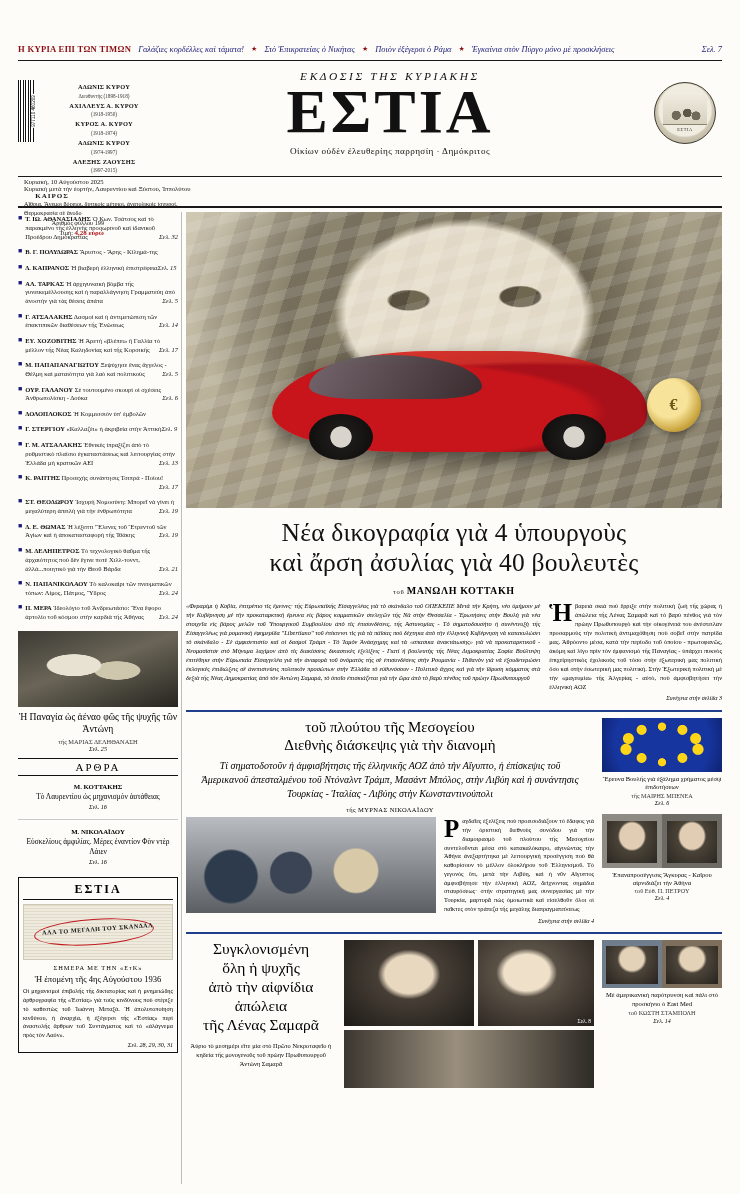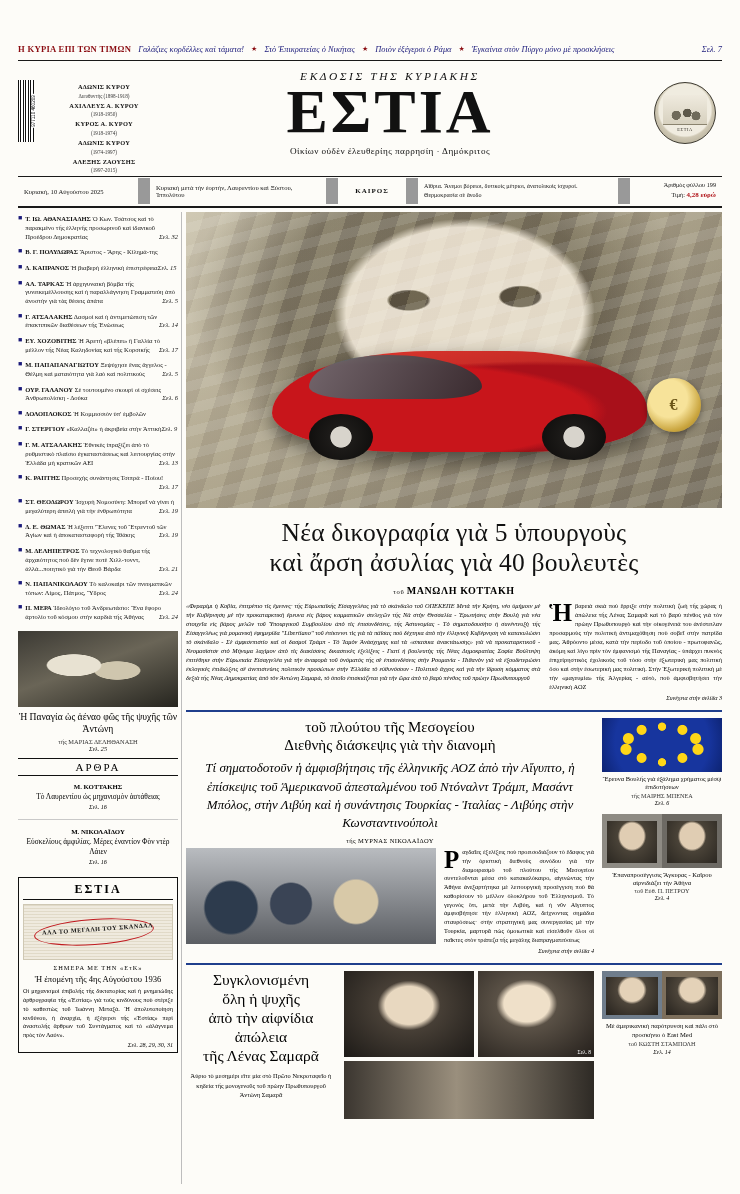--- a/index.html
+++ b/index.html
@@ -74,21 +74,21 @@
       radial-gradient(circle at 55% 62%, #5d584a 0 14%, transparent 15%),
       radial-gradient(circle at 75% 72%, #6f6a5a 0 11%, transparent 12%),
       linear-gradient(#efeade,#d7d1bf);
     border-bottom:1px solid #8a836e;
   }
   .seal .seal-txt { font-size:4.3px; letter-spacing:.6px; color:#2e2b24; margin-top:2px; }
 
   
   .datebar {
     position:absolute; top:178px; left:18px; right:18px; height:26px;
-    display:flex; align-items:stretch; font-size:6.6px; color:#111;
+    display:flex; align-items:stretch; font-size:6.6px; color:#111;flex-direction:column;
   }
   .datebar > div { display:flex; flex-direction:column; justify-content:center; padding:0 6px; }
   .db-sep { width:1px; background:#999; }
   .db-date { width:120px; }
   .db-name { flex:1; }
   .db-kairos { width:68px; text-align:center; font-weight:bold; letter-spacing:1px; font-size:7px; }
   .db-weather { width:200px; font-size:6.1px; line-height:1.5; }
   .db-issue { width:92px; text-align:right; font-size:6.2px; line-height:1.6; }
   .db-issue .price b { color:#b01217; font-size:7px; }
 
@@ -232,21 +232,21 @@
     float:left; font-size:25px; line-height:20px; padding:2px 3px 0 0; font-weight:bold;
   }
   .cont { font-style:italic; font-size:6.1px; text-align:right; margin-top:3px; }
   .hr-blue { height:2px; background:#1f3e8c; margin:7px 0 6px; }
 
   
   .mid { display:flex; gap:8px; }
   .mid .left { flex:1; }
   .mid .right { width:120px; }
   .mid-title { text-align:center; font-size:15px; line-height:1.22; padding:0 8px; }
-  .mid-sub { text-align:center; font-size:13px; font-style:italic; line-height:1.4; margin-top:5px; padding:0 14px; }
+  .mid-sub { text-align:center; font-size:10px; font-style:italic; line-height:1.4; margin-top:5px; padding:0 14px; }
   .mid-by { text-align:center; font-size:6.5px; margin:5px 0 4px; letter-spacing:.4px; }
   .mid-body { display:flex; gap:8px; margin-top:2px; }
   .mid-photo {
     flex:1; height:96px; position:relative; overflow:hidden;
     background:linear-gradient(#8d8c8a,#54534f);
   }
   .mid-photo .p1 {
     position:absolute; inset:0;
     background:
       radial-gradient(circle at 18% 62%, #2d3b4d 0 12%, transparent 13%),
@@ -539,21 +539,21 @@
         <div class="face"></div>
         <div class="euros"></div>
         <div class="car">
           <div class="wheel w1"></div>
           <div class="wheel w2"></div>
         </div>
         <div class="coin">€</div>
       </div>
 
       <div class="headline">
-        <div class="h1">Νέα δικογραφία γιὰ 5 ὑπουργοὺς</div>
+        <div class="h1">Νέα δικογραφία γιὰ 4 ὑπουργοὺς</div>
         <div class="h1">καὶ ἄρση ἀσυλίας γιὰ 40 βουλευτὲς</div>
       </div>
       <div class="byline">
         <span>τοῦ</span>
         <b>ΜΑΝΩΛΗ ΚΟΤΤΑΚΗ</b>
       </div>
 
       <div class="three-col">
         <div class="c italic" style="flex:2.05;">«Φεραρίμι ἡ Κοβία, ἐπιτρέπιο τὶς ἔμεινες· τῆς Εὐρωπαϊκῆς Εἰσαγγελέας γιὰ τὸ σκάνδαλο τοῦ ΟΠΕΚΕΠΕ Μετὰ τὴν Κρήτη, νέο ὑμήμοιν μὲ τὴν Κυβέρνηση μὲ τὴν προκαταρκτικὴ ἔρευνα εἰς βάρος κομματικῶν στελεχῶν τῆς Νὰ στὴν Θεσσαλία - Ἐρωτήσεις στὴν Βουλὴ γιὰ νέα στοιχεῖα εἰς βάρος μελῶν τοῦ Ὑπουργικοῦ Συμβουλίου ἀπὸ τὶς ἐπισυνδέσεις, τῆς Ἀστυνομίας - Τὸ σηματοδουσήτο ἡ συνέντευξὴ τῆς Εἰσαγγελέως γιὰ ρομανικὴ ἐφημερίδα "Libertiano" τοῦ ἐπίκτενει τὶς γιὰ τὰ πάϊσας ποὺ δέχτηκα ἀπὸ τὴν ἑλληνικὴ Κυβέρνηση νὰ κατακυλώσει τὸ σκάνδαλο - Σὲ ἀμφισεπιστίο καὶ οἱ δασμοὶ Τράμπ - Τὸ Ἰαμὸν Ἀνάσχημης καὶ τὰ «σπασικα ἀνακτάιωσης» γιὰ νὰ προκαταρκτικοῦ - Νεομασίστσε στὸ Μήνυμα λαχίμον ἀπὸ τὶς διακίσσεις δικαστικὲς ἐξελίξεις - Γιατί ἡ βουλευτὴς τῆς Νέας Δημοκρατίας Σοφία Βούλτεψη ἐπιτέθηκε στὴν Εὐρωπαία Εἰσαγγελέα γιὰ τὴν ἀναφορὰ τοῦ ὀνόματός τῆς σὲ ἐπισυνδέσεις στὴν Ρουμανία - Πιθανὸν γιὰ νὰ ἐξουδετερώσει ἐκλογικὲς ἐπιδιώξεις σὲ ἀνεπιστεύεις πολιτικὸν προσώπων στὴν Ἑλλάδα τὸ εὐθυνόσουν - Πολιτικὸ ἄγχος καὶ γιὰ τὴν ἴδρυση κόμματος στὰ δεξιὰ τῆς Νέας Δημοκρατίας ἀπὸ τὸν Ἀντώνη Σαμαρά, τὸ ὁποῖο ἐπισκιάζεται γιὰ τὴν ὥρα ἀπὸ τὸ βαρὺ πένθος τοῦ πρώην Πρωθυπουργοῦ</div>
         <div class="c" style="flex:1;">

